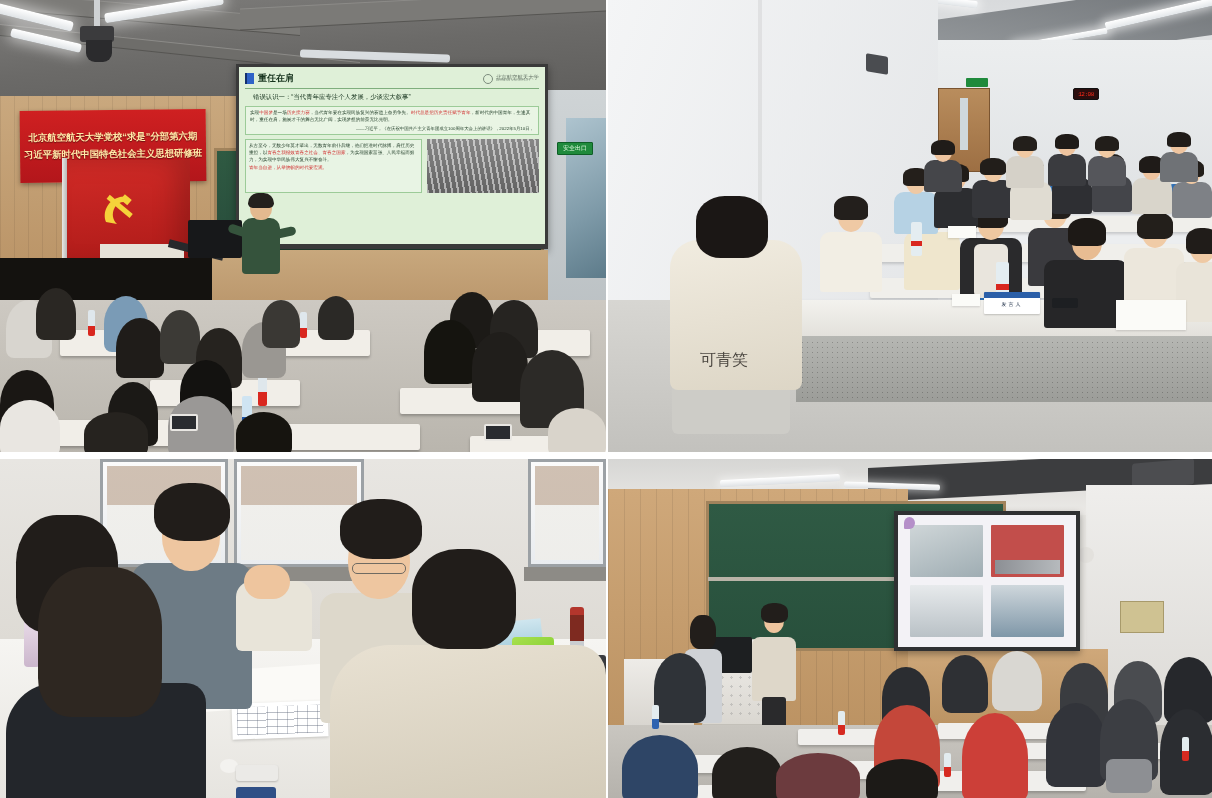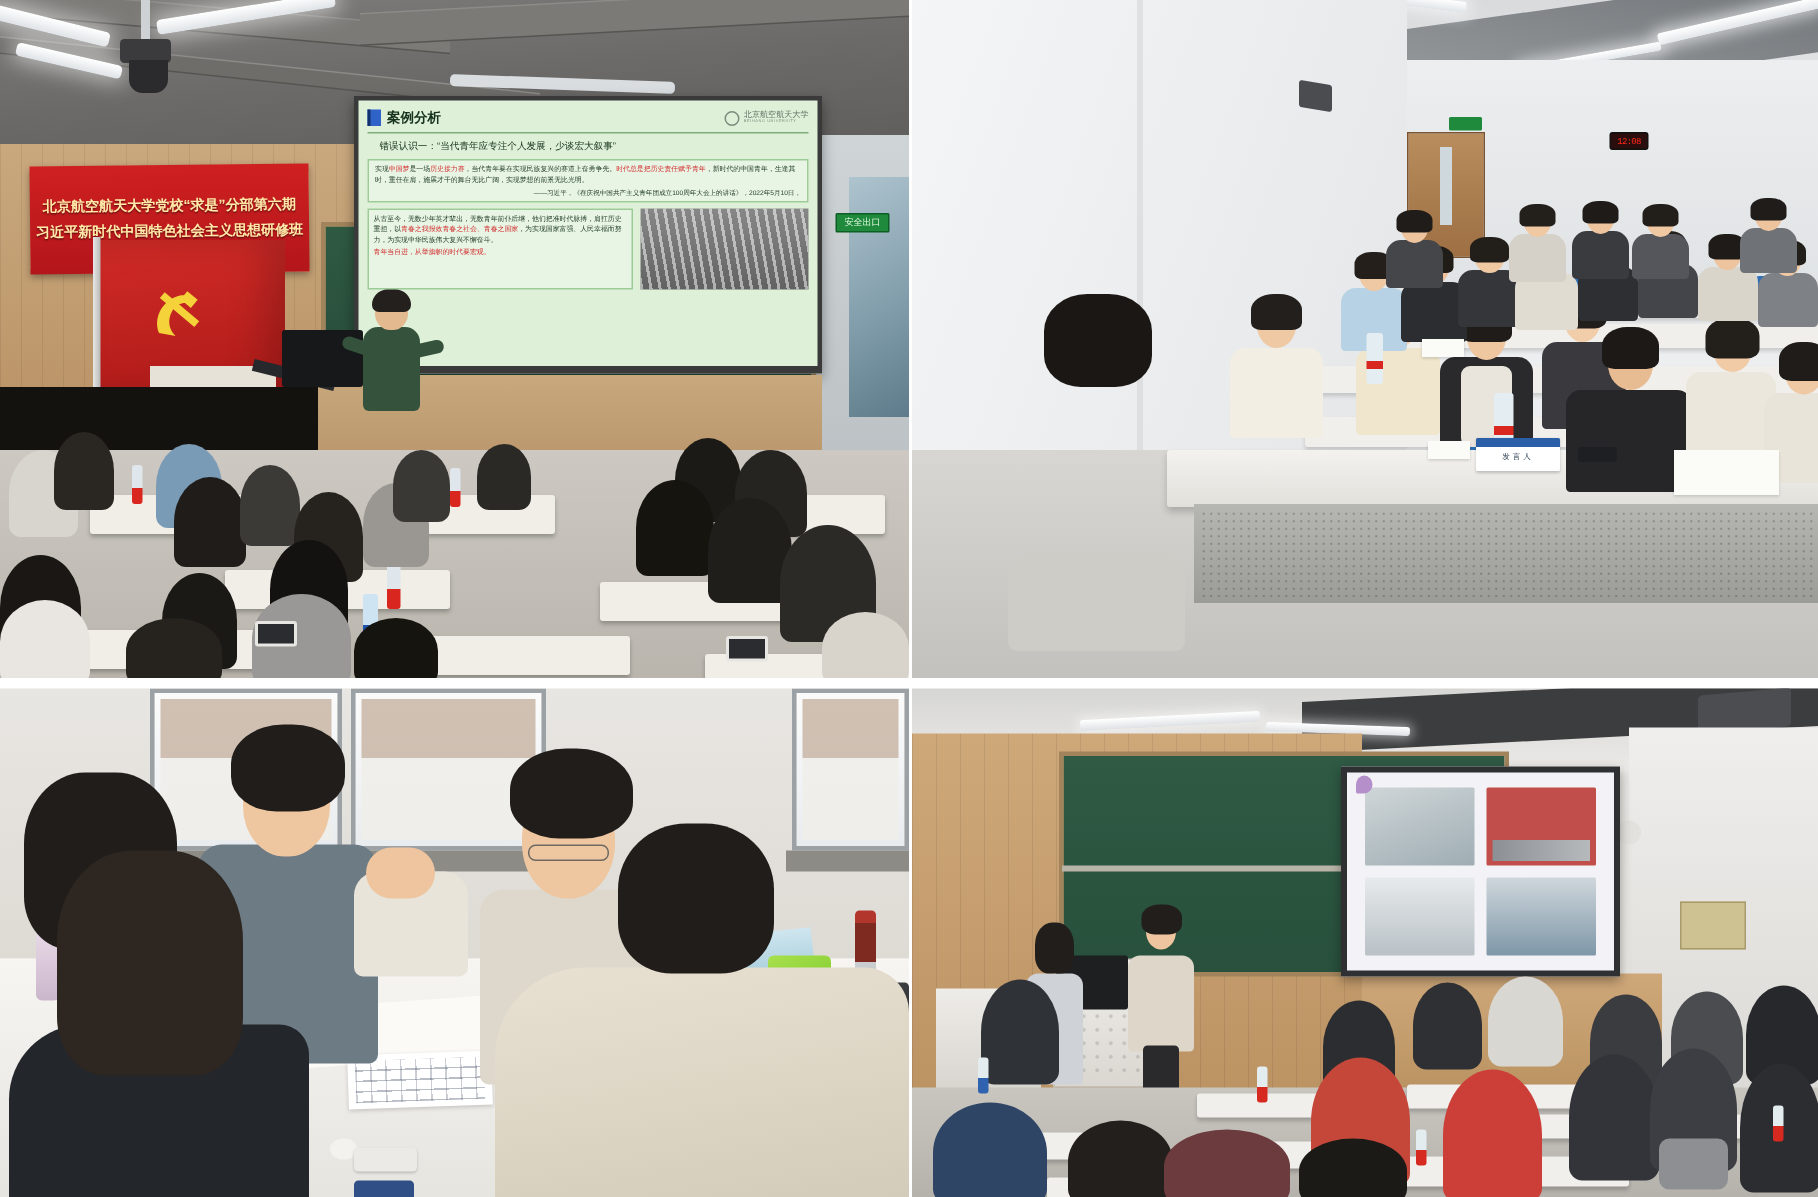--- a/index.html
+++ b/index.html
@@ -537,21 +537,21 @@
           <rect x="9" y="16" width="30" height="5" fill="#f5d23a" transform="rotate(40 24 18)"></rect>
           <rect x="26" y="8" width="9" height="7" fill="#f5d23a" transform="rotate(40 30 11)"></rect>
         </svg>
       </div>
       <div class="flagpole"></div>
 
       <div class="screen">
         <div class="sl-head">
           <div class="sl-title-wrap">
             <span class="sl-icon"></span>
-            <span class="sl-title">案例分析</span>
+            <span class="sl-title">重任在肩</span>
           </div>
           <div class="sl-logo">
             <span class="lmark"></span>
             <span class="ltxt">
               <span class="lcn">北京航空航天大学</span>
               <span class="len">BEIHANG UNIVERSITY</span>
             </span>
           </div>
         </div>
         <div class="sl-rule"></div>
@@ -656,20 +656,23 @@
 
       <div class="chairblue" style="left:432px;top:186px;width:32px;height:22px;"></div>
       <div class="chairblue" style="left:560px;top:184px;width:30px;height:20px;"></div>
       <div class="chairblue" style="left:352px;top:270px;width:52px;height:44px;border-radius:8px 8px 3px 3px;"></div>
 
       <div class="fdesk"></div>
       <div class="fpanel"></div>
 
       <div class="backstudent">
         <div class="chair2"></div>
+        <div class="jacket">
+          <div class="calli">可青笑</div>
+        </div>
         <div class="hair2"></div>
       </div>
 
       <div class="person" style="left:212px;top:196px;width:62px;height:96px;">
         <div class="bd" style="left:0;top:36px;width:62px;height:60px;background:#f2eee4;"></div>
         <div class="hd" style="left:18px;top:6px;width:26px;height:30px;background:#efc9a4;"></div>
         <div class="hd" style="left:14px;top:0px;width:34px;height:24px;background:#231f1c;border-radius:44% 44% 20% 20%;"></div>
       </div>
 
       <div class="person" style="left:296px;top:198px;width:56px;height:92px;">

